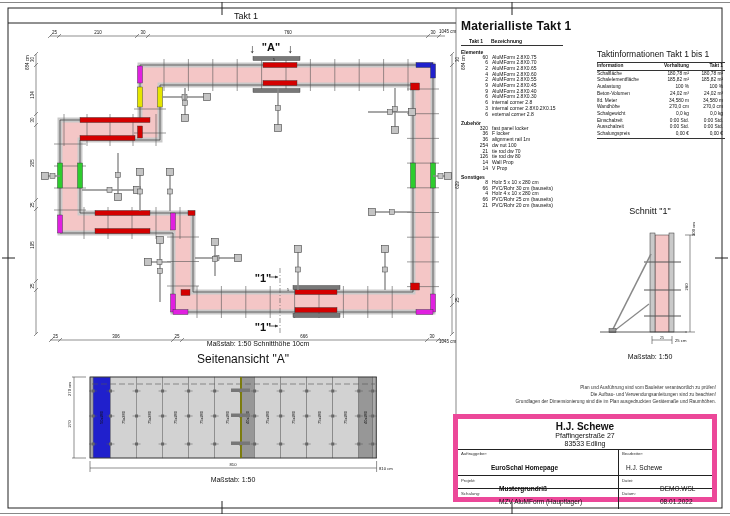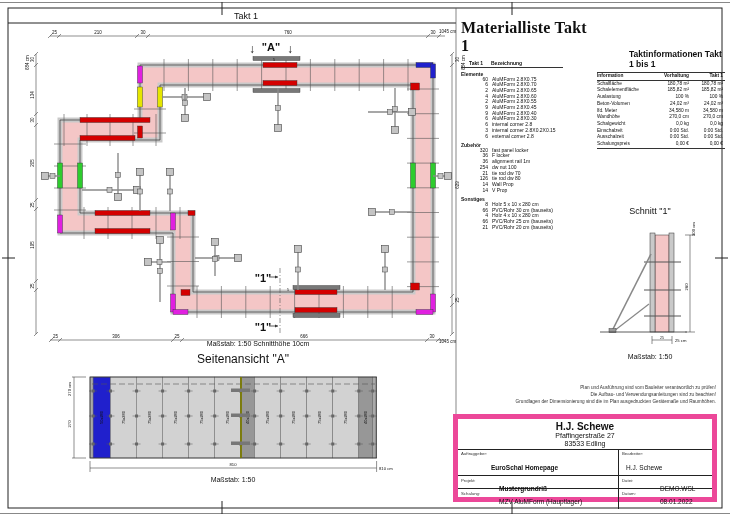--- a/index.html
+++ b/index.html
@@ -4,31 +4,31 @@
 <style>
   html,body{margin:0;padding:0;background:#fff;}
   body{width:730px;height:516px;position:relative;font-family:"Liberation Sans",sans-serif;color:#111;
        -webkit-font-smoothing:antialiased;}
   .sheet{position:absolute;inset:0;}
   svg{position:absolute;left:0;top:0;}
   svg text{font-family:"Liberation Sans",sans-serif;fill:#111;}
 
   
   .ml{position:absolute;left:461px;top:19px;width:132px;}
-  .ml-title{font-size:16px;font-weight:bold;letter-spacing:.2px;font-family:Liberation Serif, serif;}
+  .ml-title{font-size:12px;font-weight:bold;letter-spacing:.2px;}
   .ml-head{display:flex;font-size:5px;font-weight:bold;margin-top:5px;border-bottom:.7px solid #333;
            padding-bottom:1px;width:102px;}
   .ml-head .q{width:30px;padding-left:8px;box-sizing:border-box;}
   .mgroup{font-size:5px;font-weight:bold;margin-top:2.5px;}
   .mrow{display:flex;font-size:5px;line-height:5.7px;}
   .mrow .qty{width:31px;text-align:right;padding-right:4px;box-sizing:border-box;}
 
   
   .ti{position:absolute;left:597px;top:49px;width:128px;}
-  .ti-title{font-size:8.5px;font-weight:bold;margin-left:32px;}
+  .ti-title{font-size:8.5px;font-weight:normal;}
   .ti-table{margin-top:3px;border-top:.7px solid #333;}
   .trow{display:flex;font-size:4.8px;line-height:6.7px;}
   .trow.head{font-weight:bold;border-bottom:.7px solid #333;}
   .ti-table{border-bottom:.7px solid #333;}
   .trow .c0{width:56px;}
   .trow .c1{width:36px;text-align:right;}
   .trow .c2{width:34px;text-align:right;}
 
   
   .disc{position:absolute;left:455px;top:384px;width:261px;text-align:right;font-size:4.7px;

